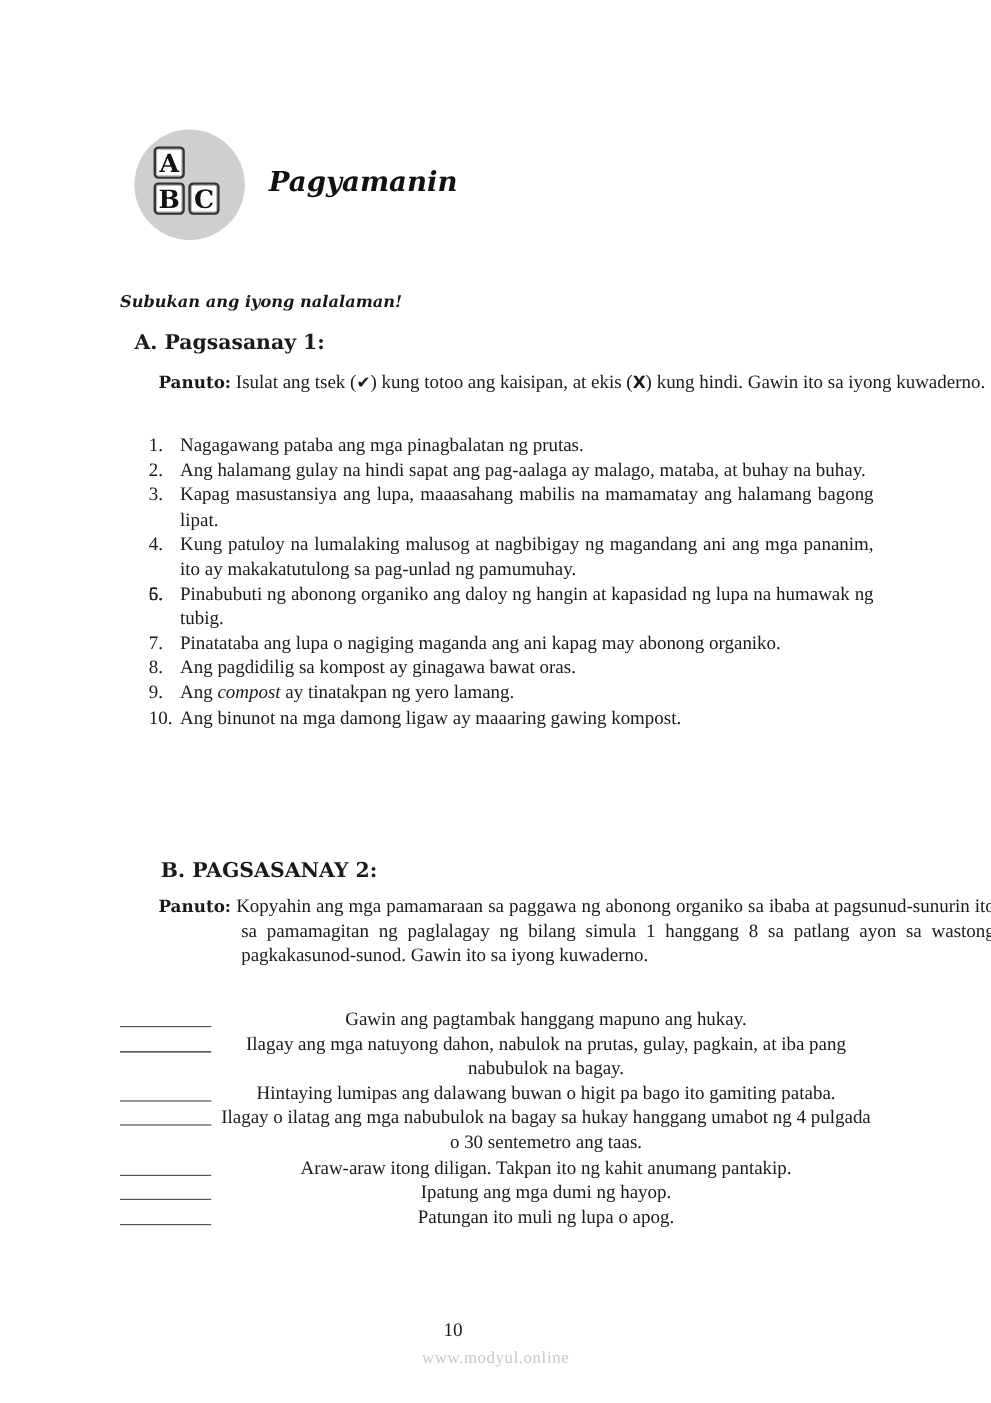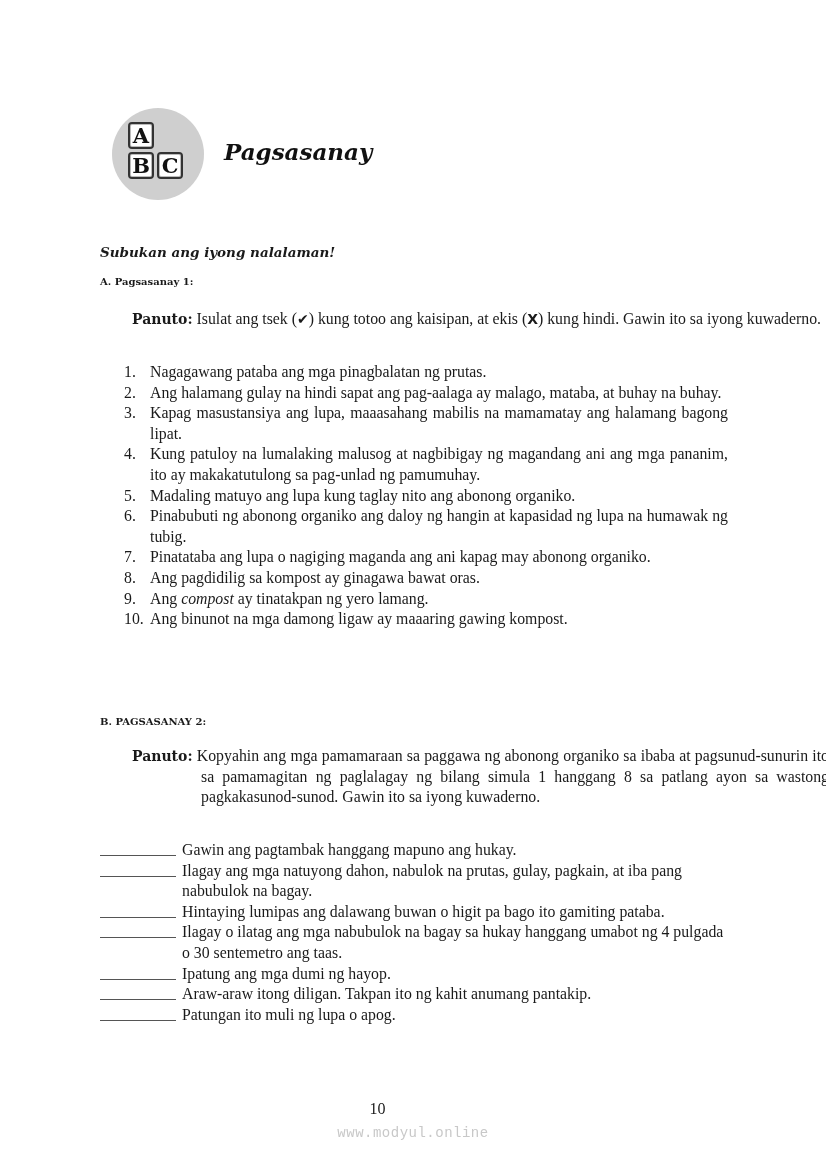--- a/index.html
+++ b/index.html
@@ -21,82 +21,82 @@
   }
   .title {
     left: 224px; top: 138px; font-family: "DejaVu Serif", serif; font-style: italic;
     font-weight: bold; font-size: 23px; color: #111;
   }
   .subtitle {
     left: 100px; top: 244px; font-family: "DejaVu Serif", serif; font-style: italic;
     font-weight: bold; font-size: 13.5px; text-align: center;
   }
   .heading {
-    left: 100px; font-family: "DejaVu Serif", serif; font-weight: bold; font-size: 10px;
+    left: 112px; font-family: "DejaVu Serif", serif; font-weight: bold; font-size: 17px;
   }
   .body-text { font-family: "Liberation Serif", serif; font-size: 15.8px; line-height: 20.6px; }
   .panuto {
     left: 100px; width: 628px; text-align: justify;
   }
   .panuto .lbl { font-family: "DejaVu Serif", serif; font-weight: bold; font-size: 14px; }
   .hang { padding-left: 69px; text-indent: -69px; margin-left: 32px; }
   ol.items { list-style: none; margin: 0; padding: 0; left: 124px; top: 362px; width: 604px; }
   ol.items li { position: relative; padding-left: 26px; text-align: justify; }
   ol.items li .num { position: absolute; left: 0; top: 0; }
   .steps { left: 100px; top: 840px; width: 628px; }
-  .step { position: relative; padding-left: 82px; }
+  .step { position: relative; padding-left: 82px; text-align: center; }
   .step .blank {
     position: absolute; left: 0; top: 15px; width: 76px; height: 0;
     border-bottom: 1px solid #555;
   }
   .pagenum { left: 0; width: 755px; top: 1100px; text-align: center; font-family: "Liberation Serif", serif; font-size: 16px; }
-  .watermark { left: 0; width: 826px; top: 1125px; text-align: center; font-family: Liberation Mono, monospace; font-size: 14px; color: #c8c8c8; letter-spacing: 0.5px; }
+  .watermark { left: 0; width: 826px; top: 1125px; text-align: center; font-family: Liberation Serif, serif; font-size: 14px; color: #c8c8c8; letter-spacing: 0.5px; }
 </style>
 </head>
 <body>
 
 <div class="abs logo">
   <div class="block" style="left:16px; top:14px;">A</div>
   <div class="block" style="left:16px; top:44px;">B</div>
   <div class="block" style="left:45px; top:44px;">C</div>
 </div>
-<div class="abs title">Pagsasanay</div>
+<div class="abs title">Pagyamanin</div>
 
 <div class="abs subtitle">Subukan ang iyong nalalaman!</div>
 
 <div class="abs heading" style="top:276px;">A. Pagsasanay 1:</div>
 
 <div class="abs panuto body-text hang" style="top:309px;">
   <span class="lbl">Panuto:</span><span> Isulat ang tsek (</span><span style="font-family:'DejaVu Sans',sans-serif;font-weight:bold;font-size:14px;">✔</span><span>) kung totoo ang kaisipan, at ekis (</span><span style="font-family:'DejaVu Sans',sans-serif;font-weight:bold;font-size:14px;">X</span><span>) kung hindi. Gawin ito sa iyong kuwaderno.</span>
 </div>
 
 <ol class="abs items body-text">
   <li><span class="num">1.</span><span>Nagagawang pataba ang mga pinagbalatan ng prutas.</span></li>
   <li><span class="num">2.</span><span>Ang halamang gulay na hindi sapat ang pag-aalaga ay malago, mataba, at buhay na buhay.</span></li>
   <li><span class="num">3.</span><span>Kapag masustansiya ang lupa, maaasahang mabilis na mamamatay ang halamang bagong lipat.</span></li>
   <li><span class="num">4.</span><span>Kung patuloy na lumalaking malusog at nagbibigay ng magandang ani ang mga pananim, ito ay makakatutulong sa pag-unlad ng pamumuhay.</span></li>
-  <li><span class="num">5.</span><span>Madaling matuyo ang lupa kung taglay nito ang abonong organiko.</span></li>
+  <li><span class="num">5.</span></li>
   <li><span class="num">6.</span><span>Pinabubuti ng abonong organiko ang daloy ng hangin at kapasidad ng lupa na humawak ng tubig.</span></li>
   <li><span class="num">7.</span><span>Pinatataba ang lupa o nagiging maganda ang ani kapag may abonong organiko.</span></li>
   <li><span class="num">8.</span><span>Ang pagdidilig sa kompost ay ginagawa bawat oras.</span></li>
   <li><span class="num">9.</span><span>Ang </span><em>compost</em><span> ay tinatakpan ng yero lamang.</span></li>
   <li><span class="num">10.</span><span>Ang binunot na mga damong ligaw ay maaaring gawing kompost.</span></li>
 </ol>
 
-<div class="abs heading" style="top:716px;">B. PAGSASANAY 2:</div>
+<div class="abs heading" style="top:716px;margin-left:22px;">B. PAGSASANAY 2:</div>
 
 <div class="abs panuto body-text hang" style="top:746px;">
   <span class="lbl">Panuto:</span><span> Kopyahin ang mga pamamaraan sa paggawa ng abonong organiko sa ibaba at pagsunud-sunurin ito sa pamamagitan ng paglalagay ng bilang simula 1 hanggang 8 sa patlang ayon sa wastong pagkakasunod-sunod.  Gawin ito sa iyong kuwaderno.</span>
 </div>
 
 <div class="abs steps body-text">
   <div class="step"><span class="blank"></span><span>Gawin ang pagtambak hanggang mapuno ang hukay.</span></div>
   <div class="step"><span class="blank"></span></div>
   <div class="step"><span class="blank"></span><span>Ilagay ang mga natuyong dahon, nabulok na prutas, gulay, pagkain, at iba pang nabubulok na bagay.</span></div>
   <div class="step"><span class="blank"></span><span>Hintaying lumipas ang dalawang buwan o higit pa bago ito gamiting pataba.</span></div>
   <div class="step"><span class="blank"></span><span>Ilagay o ilatag ang mga nabubulok na bagay sa hukay hanggang umabot ng 4 pulgada o 30 sentemetro ang taas.</span></div>
+  <div class="step"><span class="blank"></span><span>Araw-araw itong diligan. Takpan ito ng kahit anumang pantakip.</span></div>
   <div class="step"><span class="blank"></span><span>Ipatung ang mga dumi ng hayop.</span></div>
-  <div class="step"><span class="blank"></span><span>Araw-araw itong diligan. Takpan ito ng kahit anumang pantakip.</span></div>
   <div class="step"><span class="blank"></span><span>Patungan ito muli ng lupa o apog.</span></div>
 </div>
 
 <div class="abs pagenum">10</div>
 <div class="abs watermark">www.modyul.online</div>
 
 </body></html>

